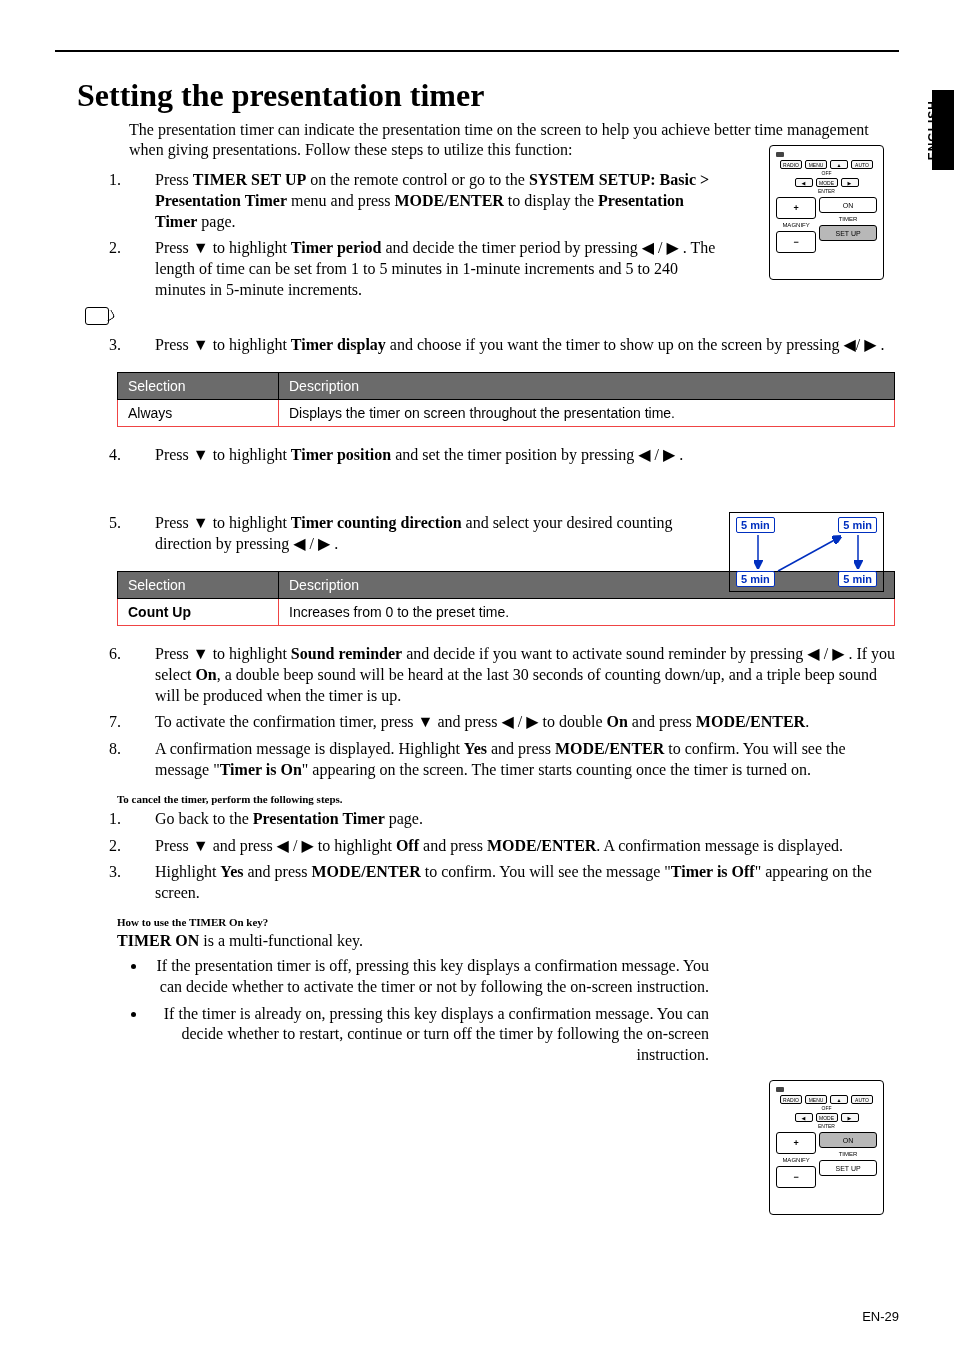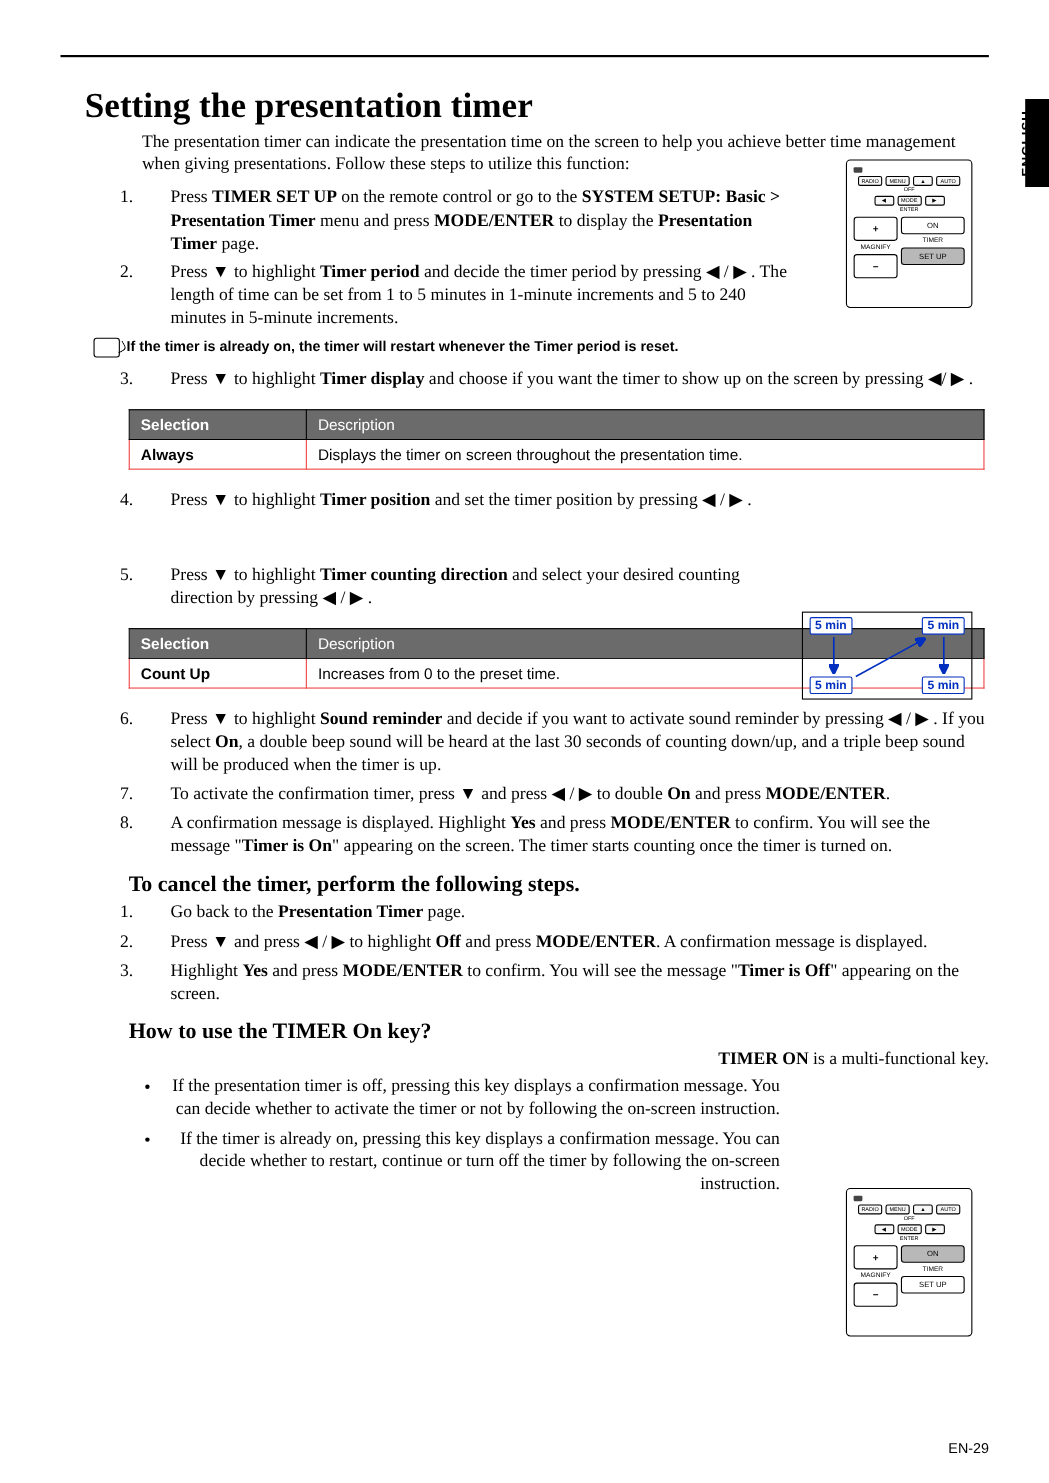--- a/index.html
+++ b/index.html
@@ -97,21 +97,21 @@
     color: #fff;
     text-align: left;
     font-weight: normal;
     padding: 5px 10px;
     border: 1px solid #000;
   }
   table.sel td {
     border: 1px solid #ef4444;
     padding: 5px 10px;
   }
-  table.sel th:first-child, table.sel td:first-child { width: 140px; font-weight: bold; }
+  table.sel th:first-child, table.sel td:first-child { width: 140px; }
   .timer-pos-fig {
     position: absolute;
     right: 70px;
     width: 155px;
     height: 80px;
     border: 1.5px solid #000;
     box-sizing: border-box;
   }
   .tp-label {
     position: absolute;
@@ -184,21 +184,21 @@
     display: flex;
     align-items: center;
     justify-content: center;
     font-size: 7px;
     background: #fff;
   }
   .rbtn2.hl { background: #b8b8b8; }
   .sub-h {
     font-weight: bold;
     margin: 12px 0 4px 62px;
-    font-size: 20px;
+    font-size: 11px;
   }
   ul.bullets {
     margin: 4px 0 0 62px;
     padding-left: 30px;
     padding-right: 190px;
     text-align: right;
   }
   ul.bullets li { margin-bottom: 6px; line-height: 1.3; }
   .page-num {
     position: absolute;
@@ -259,21 +259,20 @@
   <li>
     <span>Press </span><span class="bold">TIMER SET UP</span><span> on the remote control or go to the </span><span class="bold">SYSTEM SETUP: Basic &gt; Presentation Timer</span><span> menu and press </span><span class="bold">MODE/ENTER</span><span> to display the </span><span class="bold">Presentation Timer</span><span> page.</span>
   </li>
   <li>
     <span>Press </span><span class="tri-dn">▼</span><span> to highlight </span><span class="bold">Timer period</span><span> and decide the timer period by pressing </span><span class="tri-lf">◀</span><span> / </span><span class="tri-rt">▶</span><span> . The length of time can be set from 1 to 5 minutes in 1-minute increments and 5 to 240 minutes in 5-minute increments.</span>
   </li>
 </ol>
 
 <div class="note-row">
   <div class="note-icon"></div>
-  <div>If the timer is already on, the timer will restart whenever the Timer period is reset.</div>
 </div>
 
 <ol class="steps" start="3">
   <li>
     <span>Press </span><span class="tri-dn">▼</span><span> to highlight </span><span class="bold">Timer display</span><span> and choose if you want the timer to show up on the screen by pressing </span><span class="tri-lf">◀</span>/ <span class="tri-rt">▶</span><span> .</span>
   </li>
 </ol>
 
 <table class="sel">
   <tbody>
@@ -281,21 +280,21 @@
         <th>Selection</th>
         <th>Description</th>
       </tr>
   <tr>
         <td>Always</td>
         <td>Displays the timer on screen throughout the presentation time.</td>
       </tr>
 </tbody>
   </table>
 
-<div class="timer-pos-fig" style="top:556px;">
+<div class="timer-pos-fig" style="top:512px;">
   <div class="tp-label tp-tl">5 min</div>
   <div class="tp-label tp-tr">5 min</div>
   <div class="tp-label tp-bl">5 min</div>
   <div class="tp-label tp-br">5 min</div>
   <svg class="tp-arrow" style="left:0;top:0;width:100%;height:100%;">
     <defs>
         <marker id="ah" markerWidth="6" markerHeight="6" refX="5" refY="3" orient="auto">
           <path d="M0,0 L6,3 L0,6 Z" fill="#002fbf"></path>
         </marker>
       </defs>
@@ -351,21 +350,21 @@
   </li>
   <li>
     <span>Press </span><span class="tri-dn">▼</span><span> and press </span><span class="tri-lf">◀</span><span> / </span><span class="tri-rt">▶</span><span> to highlight </span><span class="bold">Off</span><span> and press </span><span class="bold">MODE/ENTER</span><span>. A confirmation message is displayed.</span>
   </li>
   <li>
     <span>Highlight </span><span class="bold">Yes</span><span> and press </span><span class="bold">MODE/ENTER</span><span> to confirm. You will see the message "</span><span class="bold">Timer is Off</span><span>" appearing on the screen.</span>
   </li>
 </ol>
 
 <div class="sub-h">How to use the TIMER On key?</div>
-<p style="margin:2px 0 6px 62px;text-align:right;">
+<p style="margin:2px 0 6px 62px;">
   <span class="bold">TIMER ON</span><span> is a multi-functional key.</span>
 </p>
 
 <div class="remote-fig" style="top:1080px; right:70px;">
   <div class="led"></div>
   <div class="remote-row">
     <div class="rbtn w">RADIO</div>
     <div class="rbtn w">
         <span>MENU</span>
       </div>

